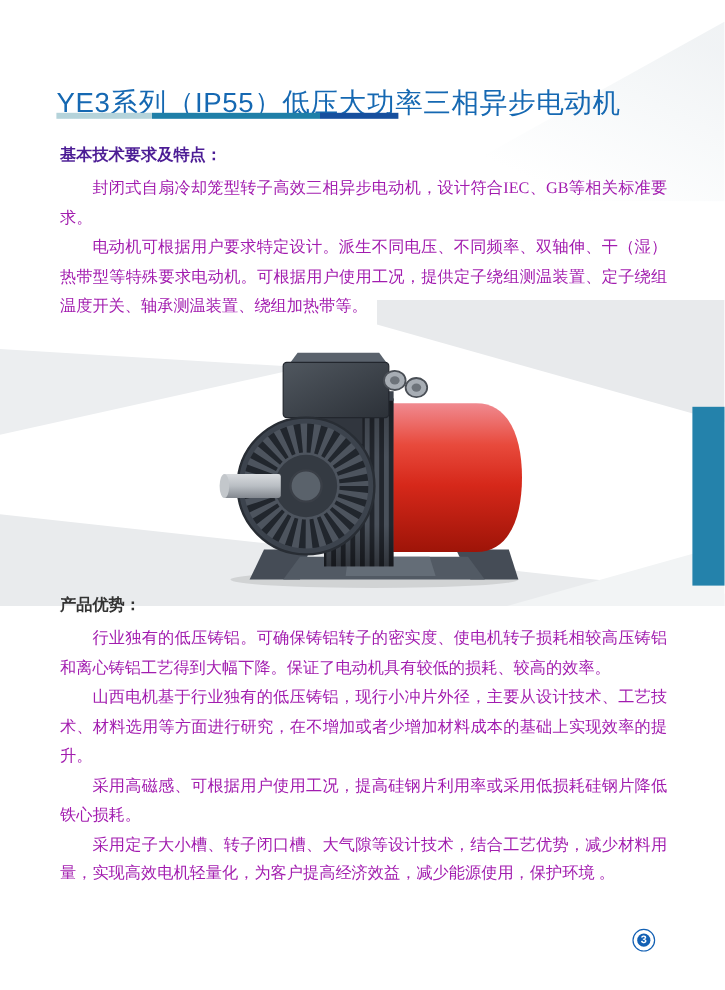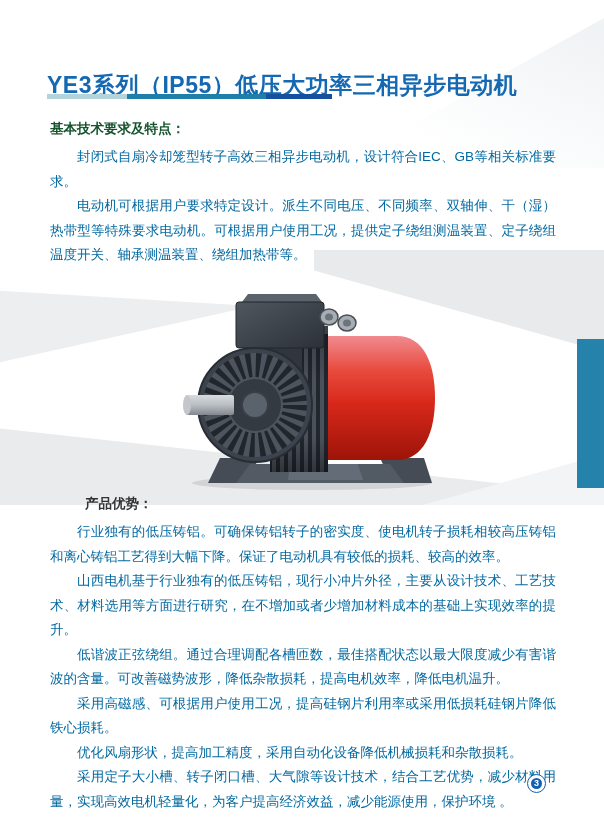--- a/index.html
+++ b/index.html
@@ -16,44 +16,45 @@
   
   .top-swoosh{
     position:absolute;top:18px;right:0;width:270px;height:150px;
     background:linear-gradient(205deg,#eef1f3 10%,#f7f9fa 45%,#ffffff 75%);
     clip-path:polygon(0 100%,100% 0,100% 100%);
     opacity:.85;
   }
   
   .doc-title{
     position:absolute;left:47px;top:55px;width:520px;
-    font-size:23px;font-weight:700;color:#1568b2;
+    font-size:23px;font-weight:400;color:#1568b2;
     letter-spacing:.5px;line-height:30px;
   }
   .title-bar{
     position:absolute;left:47px;top:94px;width:285px;height:5px;
     background:linear-gradient(to right,
       #b5d3da 0,#b5d3da 28%,
       #1f7fa8 28%,#1f7fa8 77%,
       #164f9e 77%,#164f9e 100%);
   }
   
   .section{position:absolute;left:50px;width:506px;}
   .section-1{top:119px;}
   .section-2{top:494px;}
   .section-heading{
     font-size:13.5px;font-weight:700;line-height:20px;margin:0 0 6px 0;
   }
-  .section-1 .section-heading{color:#14532d;}
-  .section-2 .section-heading{color:#333333;margin-left:35px;}
+  .section-1 .section-heading{color:#4c1d95;}
+  .section-2 .section-heading{color:#333333;}
   .body-paragraph{
     margin:0;
-    font-size:13.5px;line-height:24.5px;color:#0369a1;
+    font-size:13.5px;line-height:24.5px;color:#a21caf;
     text-align:justify;text-justify:inter-ideograph;
     text-indent:2em;
+    font-family:Liberation Serif, serif;
   }
   
   .figure-area{
     position:absolute;left:0;top:250px;width:604px;height:255px;
     overflow:hidden;
   }
   .wedge{position:absolute;left:0;top:0;width:100%;height:100%;}
   .wedge-top-right{
     background:#e8eaec;
     clip-path:polygon(52% 0%,100% 0%,100% 40%,52% 8%);
@@ -180,23 +181,21 @@
     <circle cx="83" cy="119" r="13" fill="#5a626b" stroke="#3a3f47" stroke-width="2"></circle>
 
     <rect x="14" y="109" width="48" height="20" rx="2" fill="url(#mg-shaft)"></rect>
     <ellipse cx="15" cy="119" rx="4" ry="10" fill="#c3c7cb"></ellipse>
   </svg>
 
   <div class="section section-2">
     <h2 class="section-heading">产品优势：</h2>
     <p class="body-paragraph">行业独有的低压铸铝。可确保铸铝转子的密实度、使电机转子损耗相较高压铸铝和离心铸铝工艺得到大幅下降。保证了电动机具有较低的损耗、较高的效率。</p>
     <p class="body-paragraph">山西电机基于行业独有的低压铸铝，现行小冲片外径，主要从设计技术、工艺技术、材料选用等方面进行研究，在不增加或者少增加材料成本的基础上实现效率的提升。</p>
-    <p class="body-paragraph">低谐波正弦绕组。通过合理调配各槽匝数，最佳搭配状态以最大限度减少有害谐波的含量。可改善磁势波形，降低杂散损耗，提高电机效率，降低电机温升。</p>
     <p class="body-paragraph">采用高磁感、可根据用户使用工况，提高硅钢片利用率或采用低损耗硅钢片降低铁心损耗。</p>
-    <p class="body-paragraph">优化风扇形状，提高加工精度，采用自动化设备降低机械损耗和杂散损耗。</p>
     <p class="body-paragraph">采用定子大小槽、转子闭口槽、大气隙等设计技术，结合工艺优势，减少材料用量，实现高效电机轻量化，为客户提高经济效益，减少能源使用，保护环境 。</p>
   </div>
 
   <div class="page-badge">
     <div class="page-badge-inner">3</div>
   </div>
 
 </div>
 
 </body></html>

